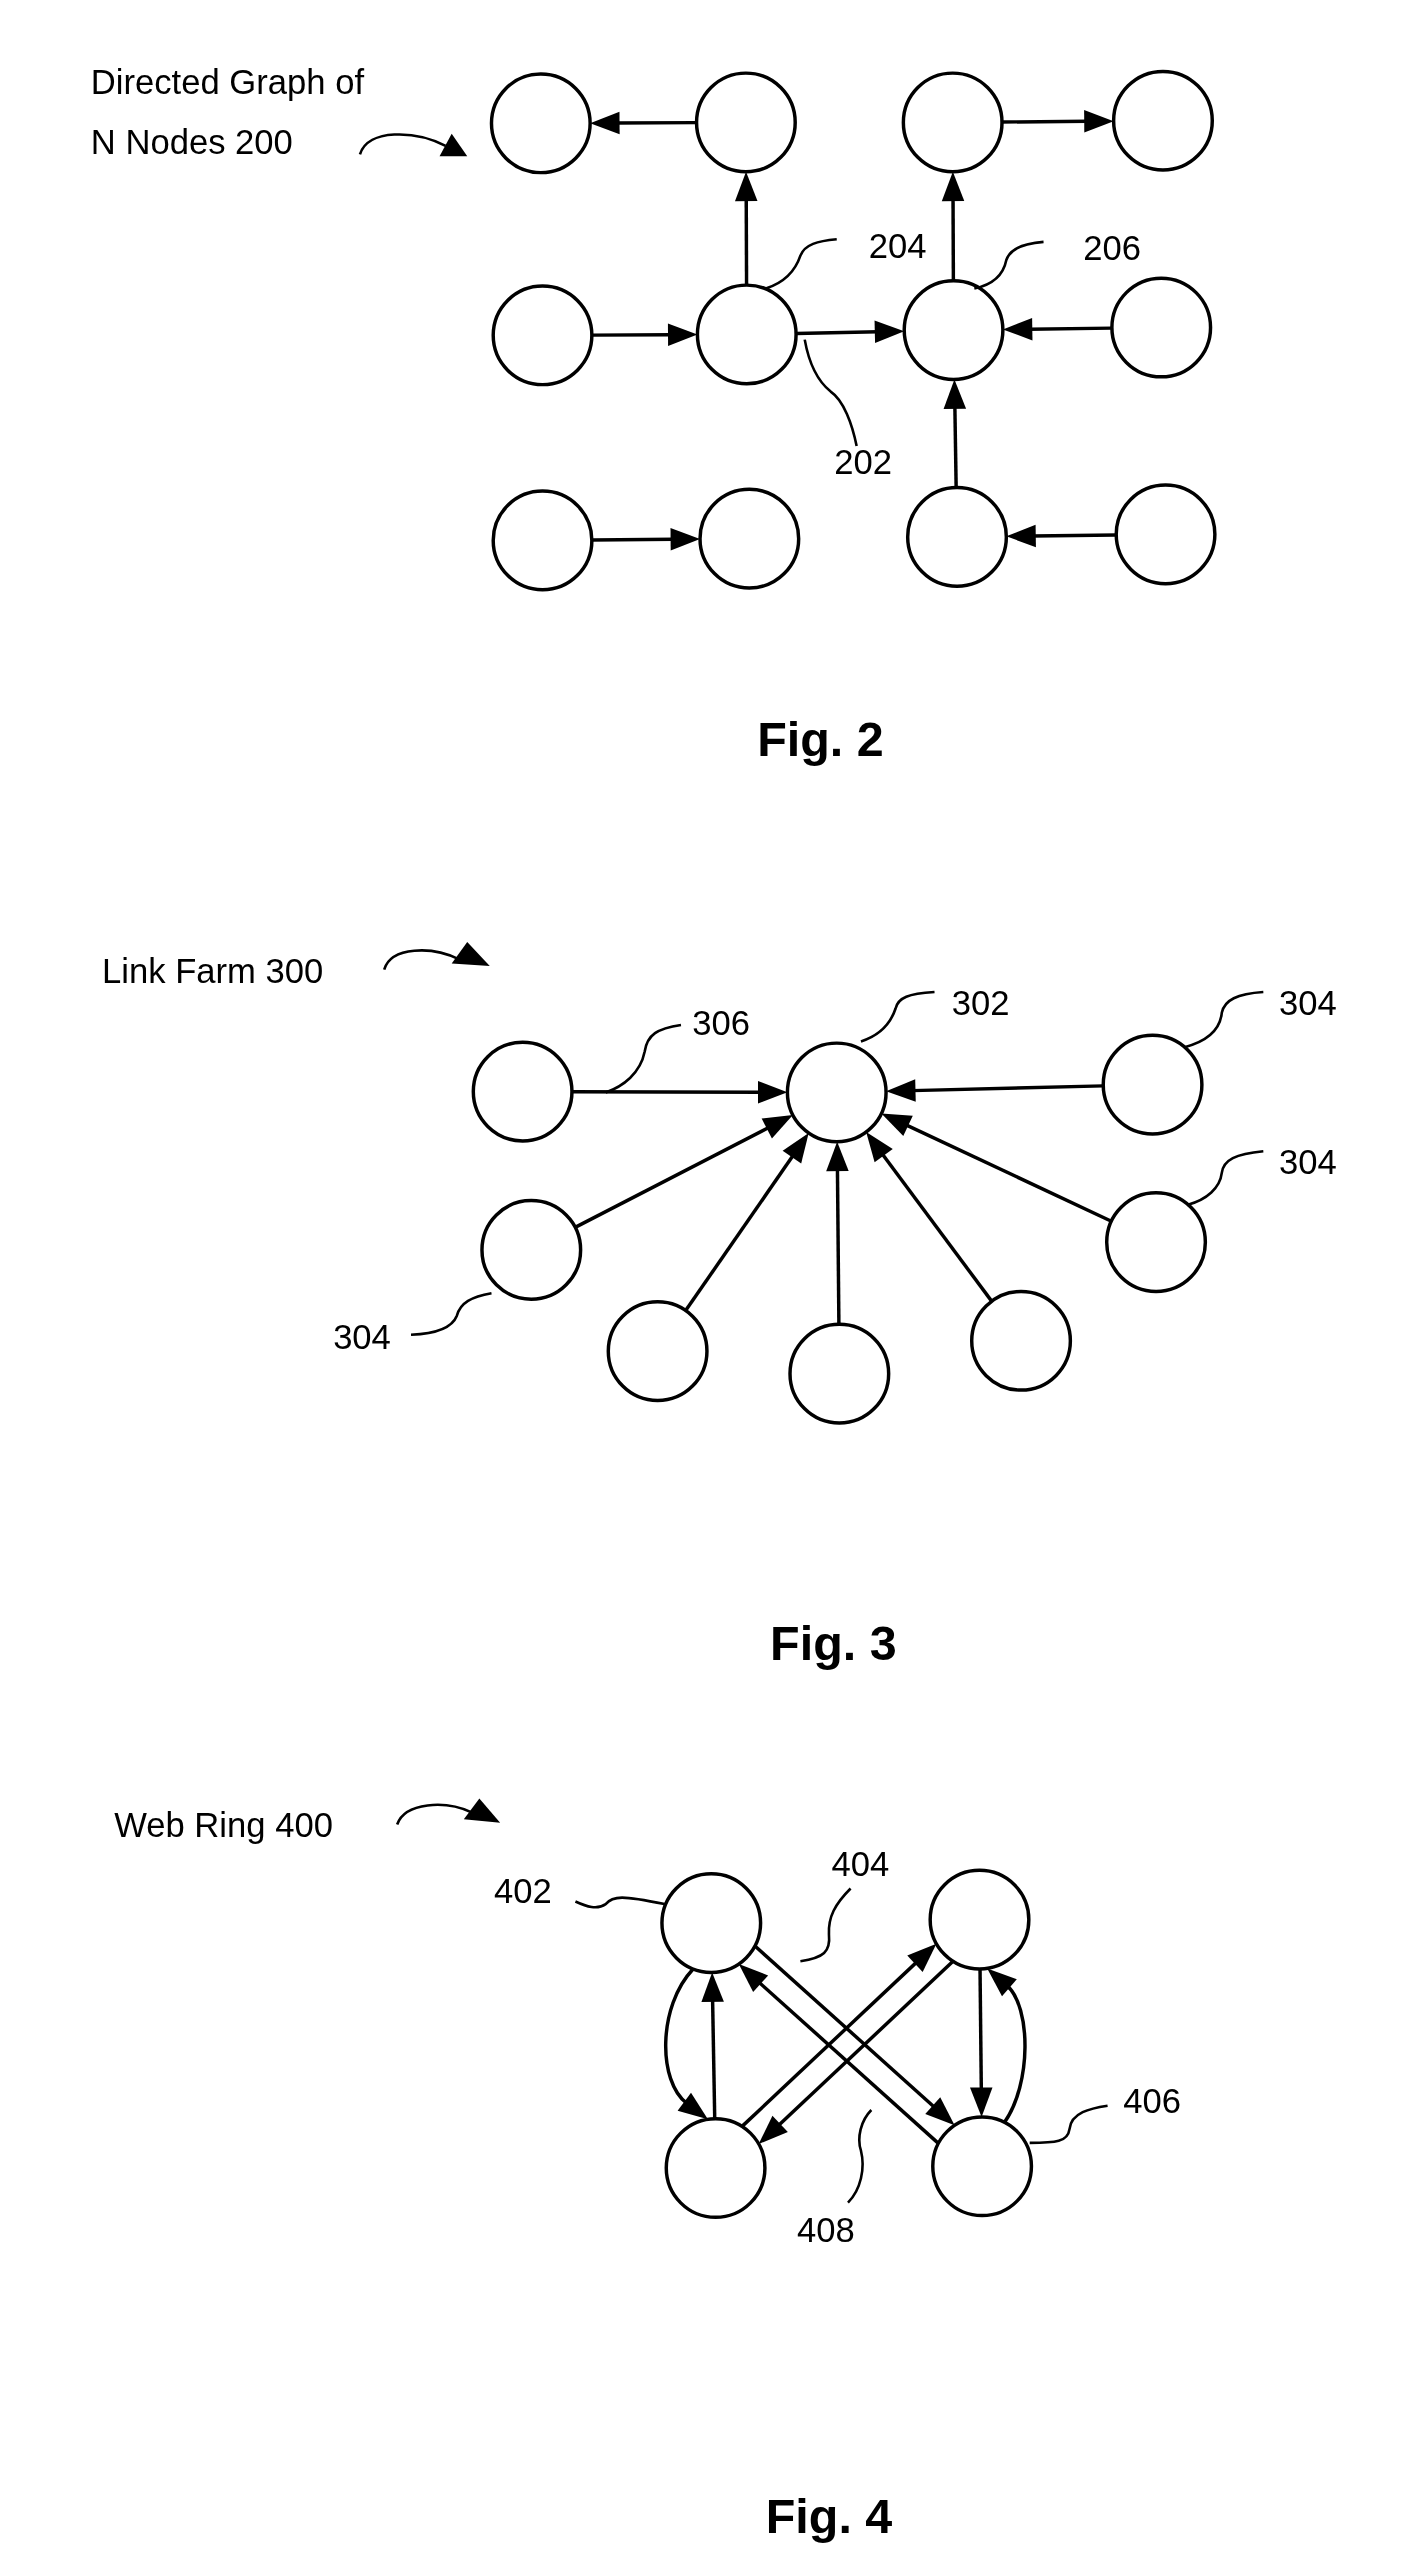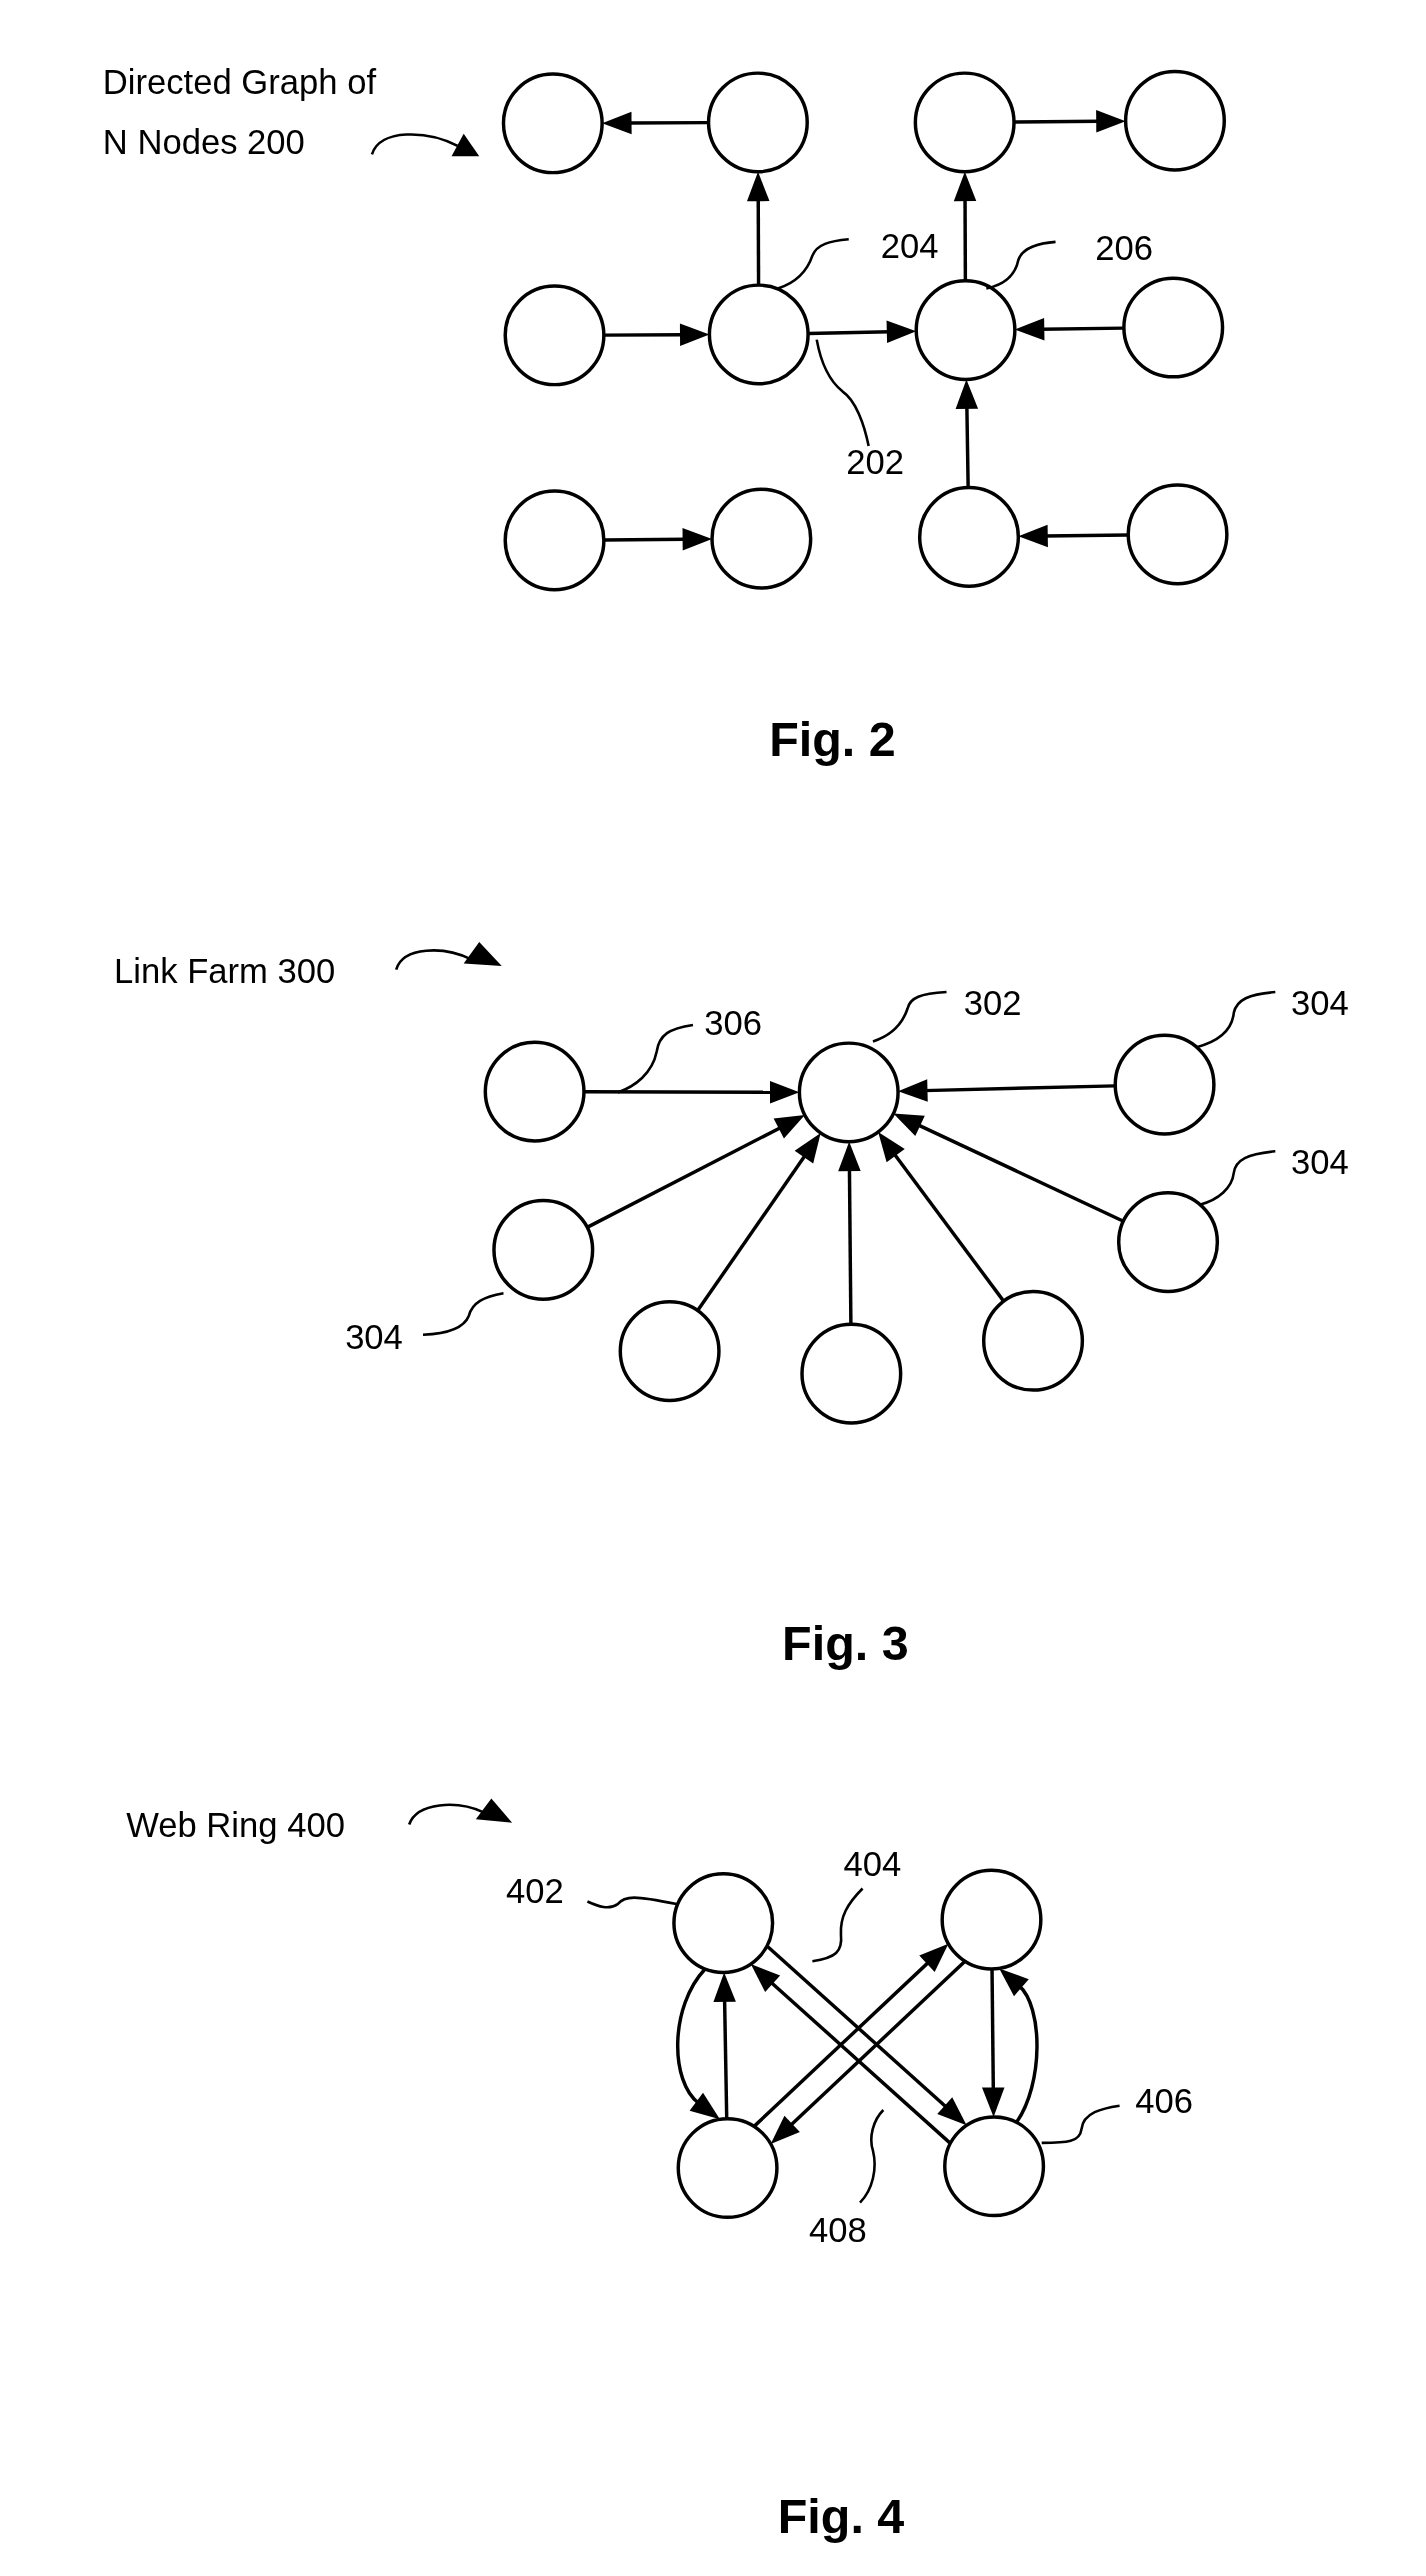--- a/index.html
+++ b/index.html
@@ -1,17 +1,17 @@
 <!DOCTYPE html>
 <html style="font-size:14px"><head>
   <meta charset="utf-8">
   <style>
     html, body { margin: 0; padding: 0; background: #ffffff; }
     body { width: 1426px; height: 2576px; position: relative; overflow: hidden; }
-    #sheet { position: absolute; left: 12px; top: 0; width: 1306px; height: 2576px; }
+    #sheet { position: absolute; left: 0; top: 0; width: 1306px; height: 2576px; }
     svg text { font-family: "Liberation Sans", sans-serif; fill: #000; }
     .label { font-size: 40px; }
     .ref { font-size: 40px; }
     .caption { font-size: 56px; font-weight: bold; }
     .node { fill: #fff; stroke: #000; stroke-width: 4; }
     .edge { stroke: #000; stroke-width: 4; fill: none; }
     .leader { stroke: #000; stroke-width: 3; fill: none; }
     .head { fill: #000; stroke: none; }
   </style>
 </head>

